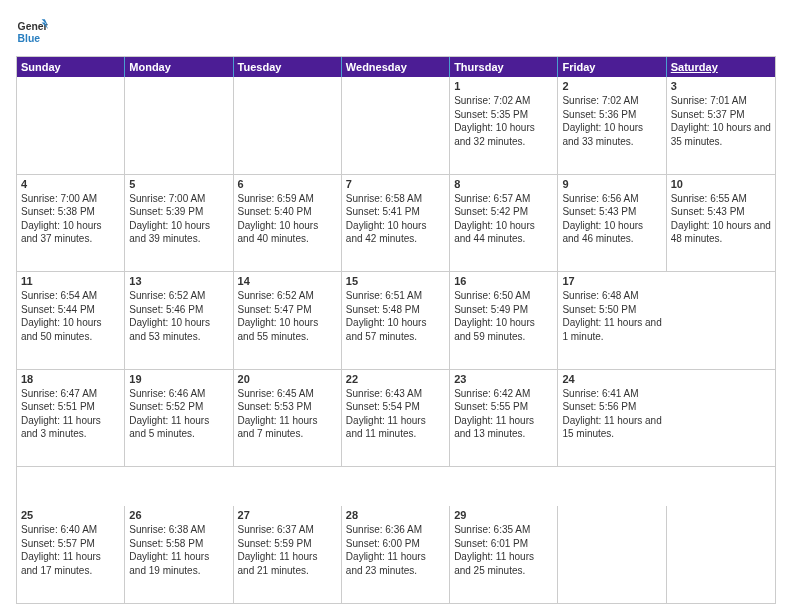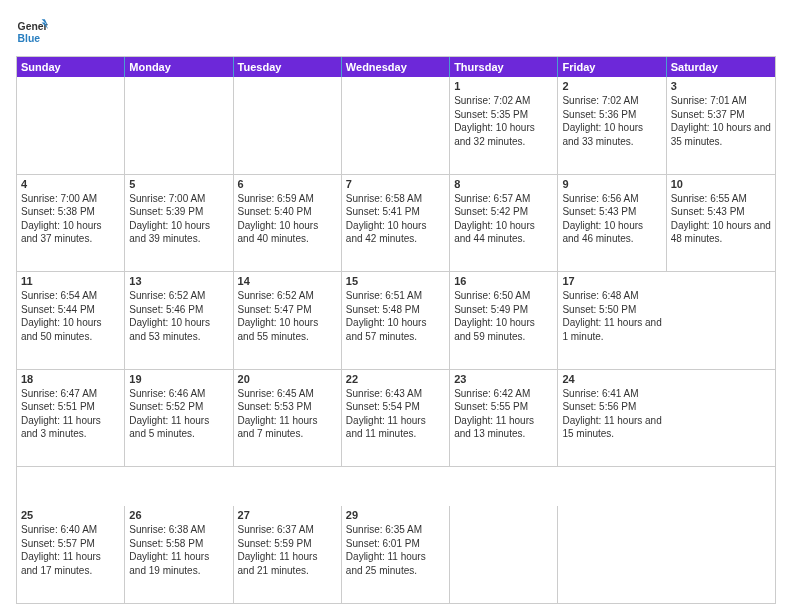--- a/index.html
+++ b/index.html
@@ -47,31 +47,31 @@
     }
     .calendar {
       flex: 1;
       display: flex;
       flex-direction: column;
       border: 1px solid #ccc;
     }
     .cal-header {
       display: grid;
       grid-template-columns: repeat(7, 1fr);
-      background: #6d28d9;
+      background: #4c1d95;
     }
     .cal-header-cell {
       color: #fff;
       font-size: 11px;
       font-weight: bold;
       padding: 4px 4px;
       text-align: left;
       border-right: 1px solid #4a9fd0;
     }
-    .cal-header-cell:last-child { border-right: none; }
+    .cal-header-cell:last-child { border-right: none; text-decoration: underline; }
     .cal-body {
       flex: 1;
       display: flex;
       flex-direction: column;
     }
     .cal-row {
       display: grid;
       grid-template-columns: repeat(7, 1fr);
       flex: 1;
       border-bottom: 1px solid #ccc;
@@ -316,20 +316,27 @@
 and 19 minutes.</div>
           </div>
           <div class="cal-cell">
             <span class="day-num">27</span>
             <div class="cell-info">Sunrise: 6:37 AM
 Sunset: 5:59 PM
 Daylight: 11 hours
 and 21 minutes.</div>
           </div>
           <div class="cal-cell">
+            <span class="day-num">28</span>
+            <div class="cell-info">Sunrise: 6:36 AM
+Sunset: 6:00 PM
+Daylight: 11 hours
+and 23 minutes.</div>
+          </div>
+          <div class="cal-cell">
             <span class="day-num">29</span>
             <div class="cell-info">Sunrise: 6:35 AM
 Sunset: 6:01 PM
 Daylight: 11 hours
 and 25 minutes.</div>
           </div>
           <div class="cal-cell empty"></div>
           <div class="cal-cell empty"></div>
         </div>
       </div>

